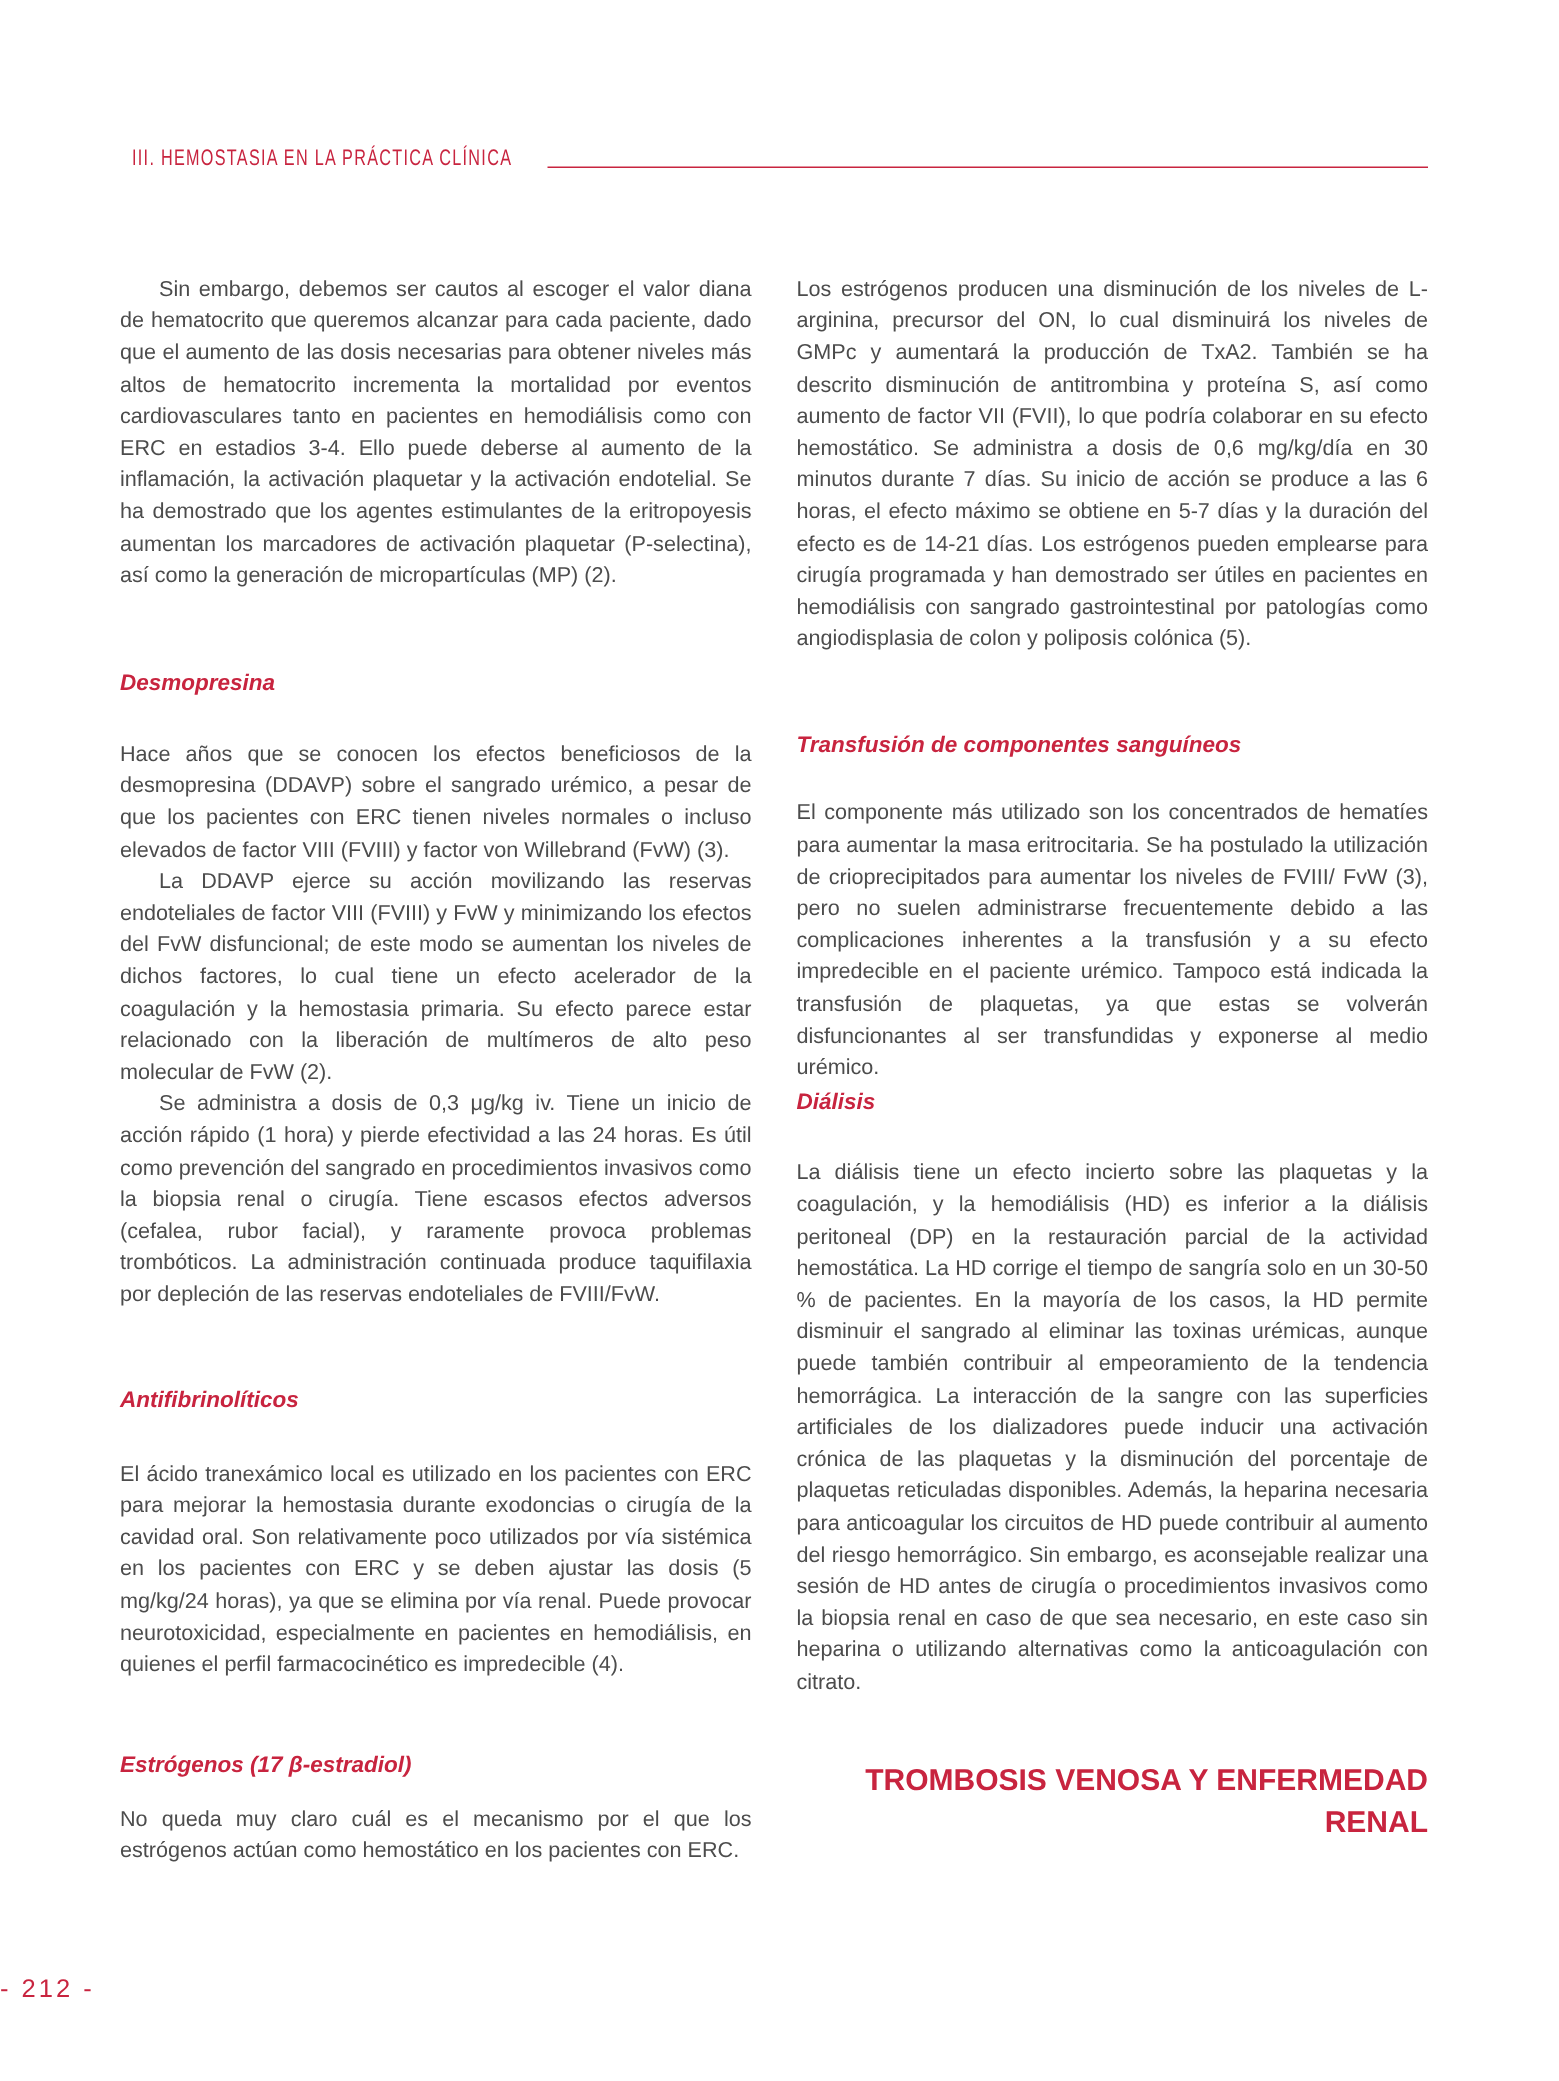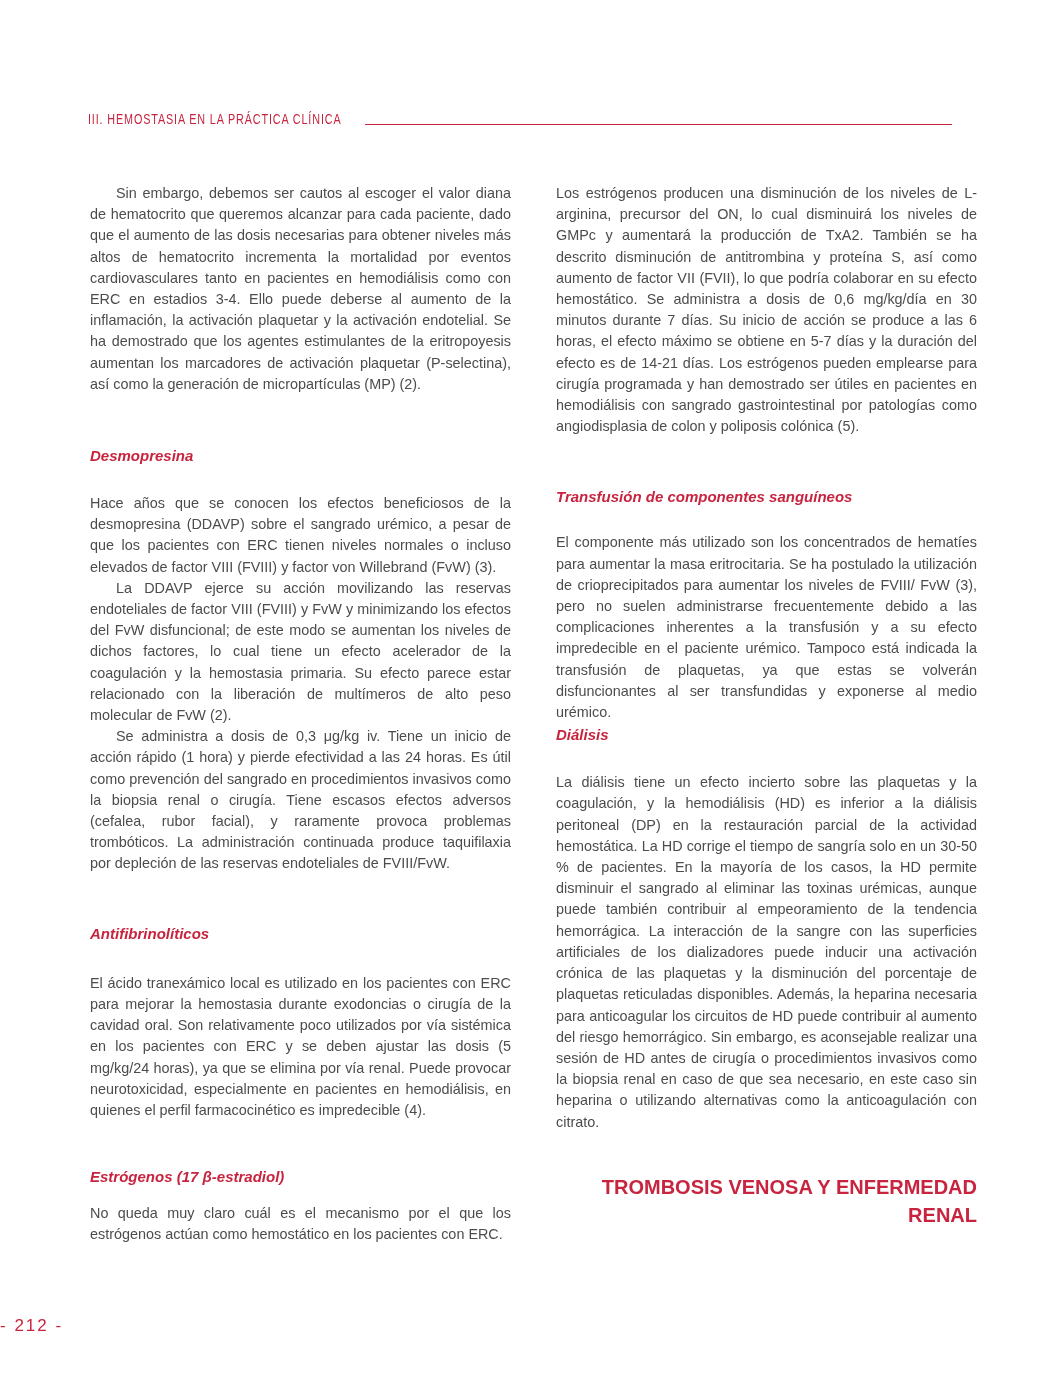--- a/index.html
+++ b/index.html
@@ -1,26 +1,26 @@
 <!DOCTYPE html>
 <html><head>
 <meta charset="utf-8">
 <style>
   html, body { margin: 0; padding: 0; background: #ffffff; }
   body { width: 1039px; height: 1387px; position: relative; overflow: hidden;
          font-family: "Liberation Sans", sans-serif; color: #4a4a4a; }
-  .header { position: absolute; left: 88px; top: 104px; width: 864px; height: 24px;
+  .header { position: absolute; left: 88px; top: 91px; width: 864px; height: 24px;
             display: flex; align-items: flex-end; }
   .header-title { font-family: "Liberation Sans", sans-serif; font-size: 15px; letter-spacing: 1.2px;
                   color: #c8243f; transform: scaleX(0.72); transform-origin: left bottom;
                   white-space: nowrap; width: 375px; line-height: 18px; }
   .header-rule { flex: 1; height: 0; border-bottom: 1px solid #c8243f; margin-left: -98px; margin-bottom: 3px; }
   .col { position: absolute; top: 183px; width: 421px; }
-  .col-left { left: 90px; }
-  .col-right { left: 556px; }
+  .col-left { left: 80px; }
+  .col-right { left: 531px; }
   p { margin: 0; font-size: 14.4px; line-height: 21.2px; text-align: justify;
       color: #4c4c4c; hyphens: manual; }
   p.indent { text-indent: 26px; }
   h2 { margin: 0; color: #c8243f; font-weight: bold; font-style: italic;
        font-size: 15px; line-height: 24px; font-family: "Liberation Sans", sans-serif; }
   h2.upper { font-style: normal; font-size: 20px; line-height: 28px; text-align: right; }
   .footer { position: absolute; top: 1316px; left: 0; width: 965px; 
             color: #c8243f; font-size: 17px; letter-spacing: 2px; }
 </style>
 </head>

